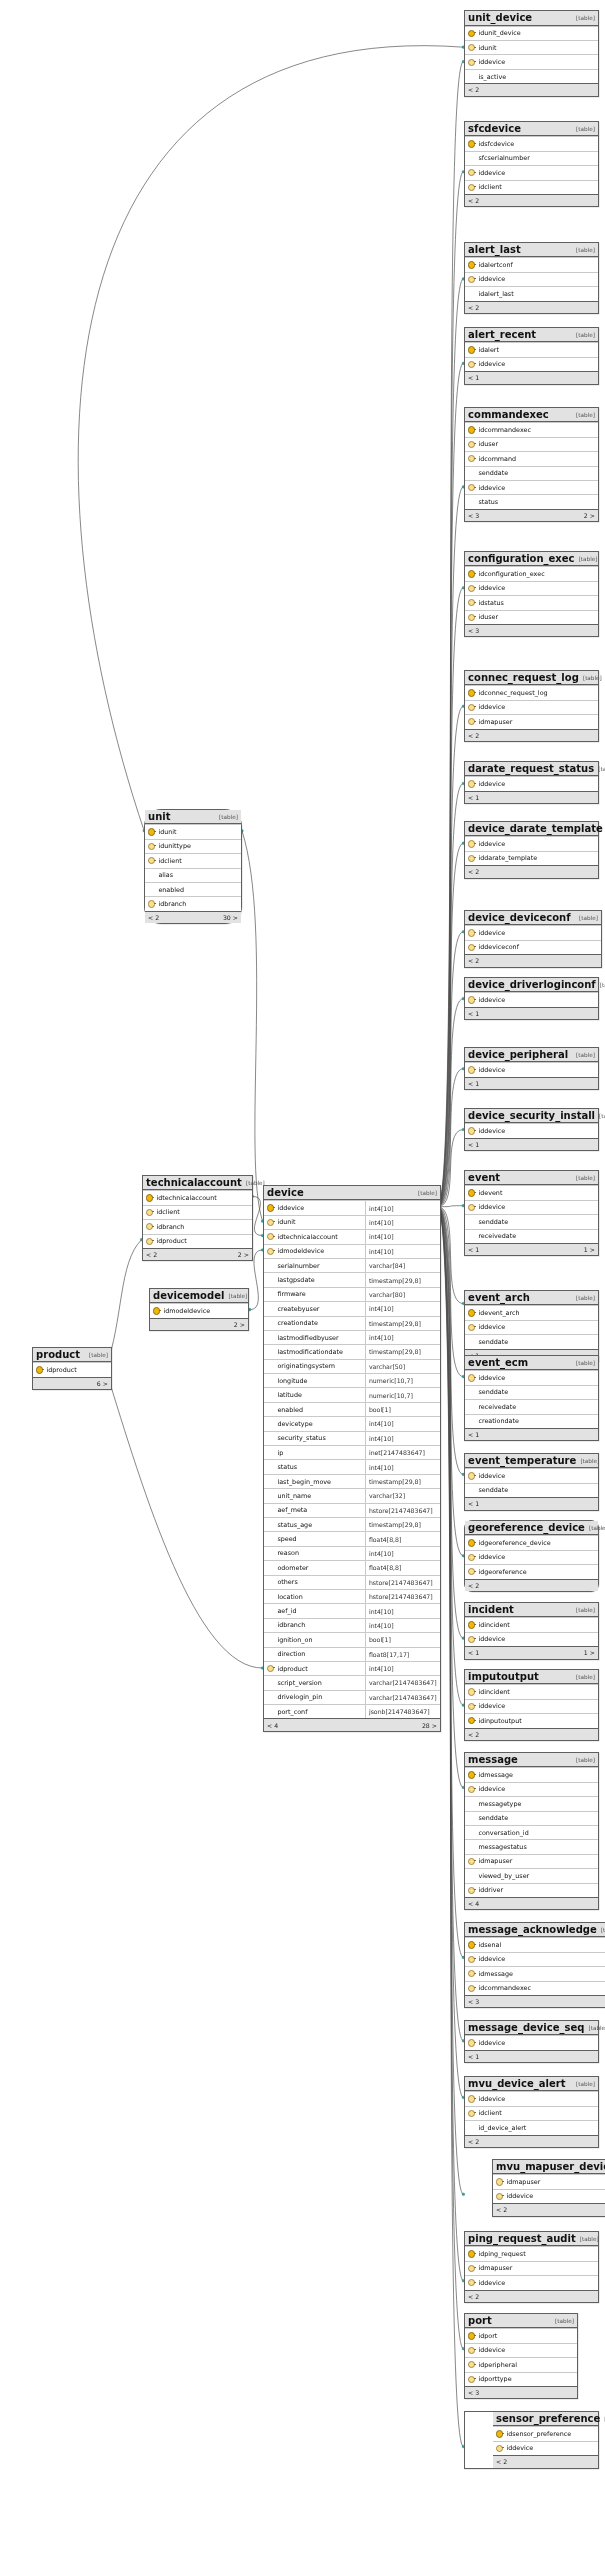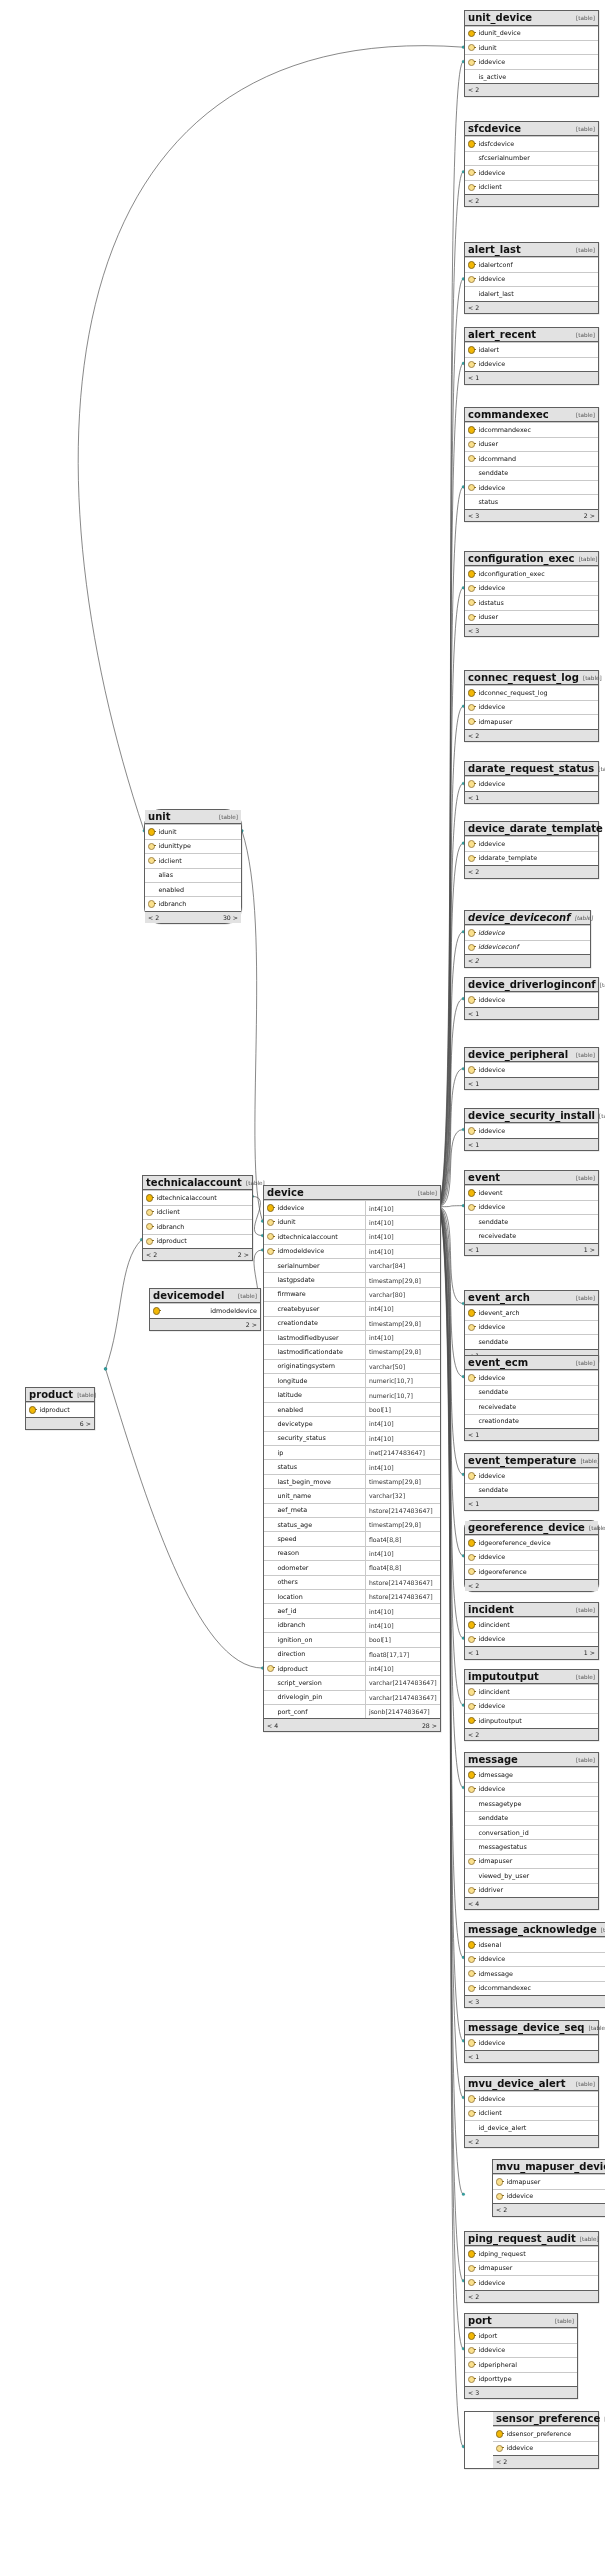--- a/index.html
+++ b/index.html
@@ -238,35 +238,35 @@
         </div>
         <div class="t-row">
           <span class="kicon fk"></span>
           <span class="c-name">idproduct</span>
         </div>
         <div class="t-footer">
           <span>&lt; 2</span>
           <span>2 &gt;</span>
         </div>
       </div>
-      <div class="table-node" style="left: 149px; top: 1288px; width: 112px; text-align: right;">
+      <div class="table-node" style="left: 149px; top: 1288px; width: 100px;">
         <div class="t-header">
           <span class="t-name">devicemodel</span>
           <span class="t-type">[table]</span>
         </div>
         <div class="t-row">
           <span class="kicon pk"></span>
           <span class="c-name">idmodeldevice</span>
         </div>
         <div class="t-footer">
           <span></span>
           <span>2 &gt;</span>
         </div>
       </div>
-      <div class="table-node" style="left: 25px; top: 1347px; width: 70px; margin-top: 40px;">
+      <div class="table-node" style="left: 32px; top: 1347px; width: 80px;">
         <div class="t-header">
           <span class="t-name">product</span>
           <span class="t-type">[table]</span>
         </div>
         <div class="t-row">
           <span class="kicon pk"></span>
           <span class="c-name">idproduct</span>
         </div>
         <div class="t-footer">
           <span></span>
@@ -662,21 +662,21 @@
         </div>
         <div class="t-row">
           <span class="kicon fk"></span>
           <span class="c-name">iddarate_template</span>
         </div>
         <div class="t-footer">
           <span>&lt; 2</span>
           <span></span>
         </div>
       </div>
-      <div class="table-node" style="left: 464px; top: 910px; width: 127px; font-style: italic;">
+      <div class="table-node" style="left: 464px; top: 910px; width: 138px;">
         <div class="t-header">
           <span class="t-name">device_deviceconf</span>
           <span class="t-type">[table]</span>
         </div>
         <div class="t-row">
           <span class="kicon fk"></span>
           <span class="c-name">iddevice</span>
         </div>
         <div class="t-row">
           <span class="kicon fk"></span>

